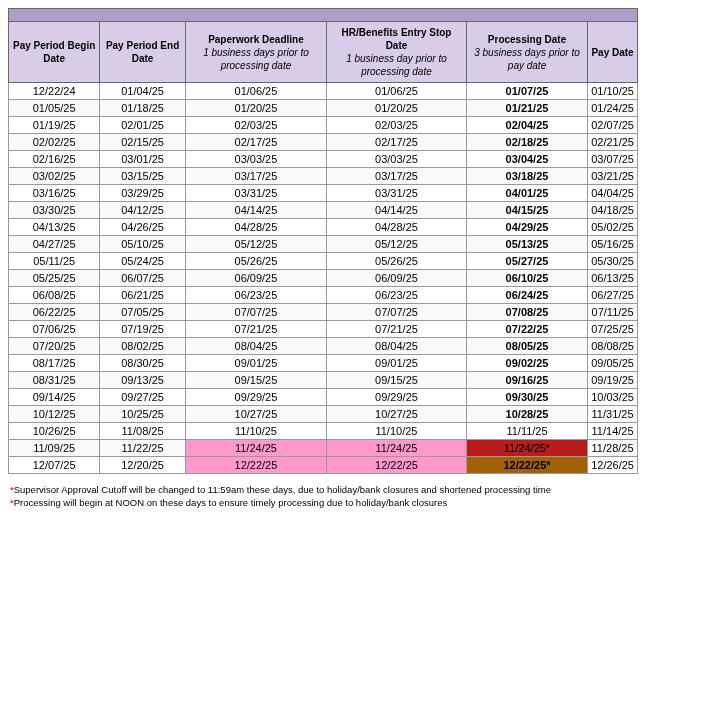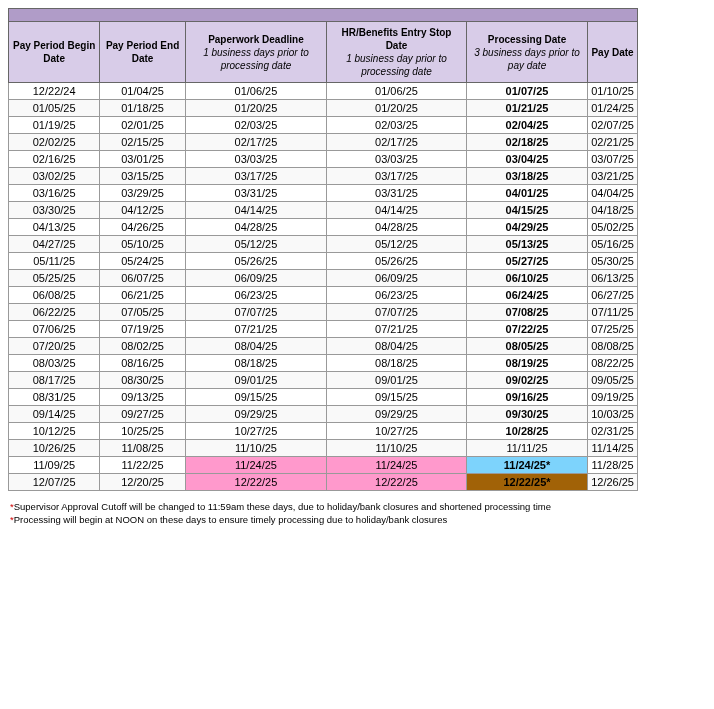--- a/index.html
+++ b/index.html
@@ -207,28 +207,20 @@
         </tr>
         <tr class="data-row">
           <td>07/20/25</td>
           <td>08/02/25</td>
           <td>08/04/25</td>
           <td>08/04/25</td>
           <td style="font-weight: bold;">08/05/25</td>
           <td>08/08/25</td>
         </tr>
         <tr class="data-row">
-          <td>08/03/25</td>
-          <td>08/16/25</td>
-          <td>08/18/25</td>
-          <td>08/18/25</td>
-          <td style="font-weight: bold;">08/19/25</td>
-          <td>08/22/25</td>
-        </tr>
-        <tr class="data-row">
           <td>08/17/25</td>
           <td>08/30/25</td>
           <td>09/01/25</td>
           <td>09/01/25</td>
           <td style="font-weight: bold;">09/02/25</td>
           <td>09/05/25</td>
         </tr>
         <tr class="data-row">
           <td>08/31/25</td>
           <td>09/13/25</td>
@@ -244,36 +236,36 @@
           <td>09/29/25</td>
           <td style="font-weight: bold;">09/30/25</td>
           <td>10/03/25</td>
         </tr>
         <tr class="data-row">
           <td>10/12/25</td>
           <td>10/25/25</td>
           <td>10/27/25</td>
           <td>10/27/25</td>
           <td style="font-weight: bold;">10/28/25</td>
-          <td>02/31/25</td>
+          <td>11/31/25</td>
         </tr>
         <tr class="data-row">
           <td>10/26/25</td>
           <td>11/08/25</td>
           <td>11/10/25</td>
           <td>11/10/25</td>
           <td style="font-weight: normal;">11/11/25</td>
           <td>11/14/25</td>
         </tr>
         <tr class="data-row highlight-pink">
           <td>11/09/25</td>
           <td>11/22/25</td>
           <td style="background: rgb(255, 153, 204);">11/24/25</td>
           <td style="background: rgb(255, 153, 204);">11/24/25</td>
-          <td style="background: #7dd3fc; font-weight: bold;">11/24/25*</td>
+          <td style="background: #b91c1c; font-weight: normal;">11/24/25*</td>
           <td>11/28/25</td>
         </tr>
         <tr class="data-row highlight-pink">
           <td>12/07/25</td>
           <td>12/20/25</td>
           <td style="background: rgb(255, 153, 204);">12/22/25</td>
           <td style="background: rgb(255, 153, 204);">12/22/25</td>
           <td style="background: #a16207; font-weight: bold;">12/22/25*</td>
           <td>12/26/25</td>
         </tr>

